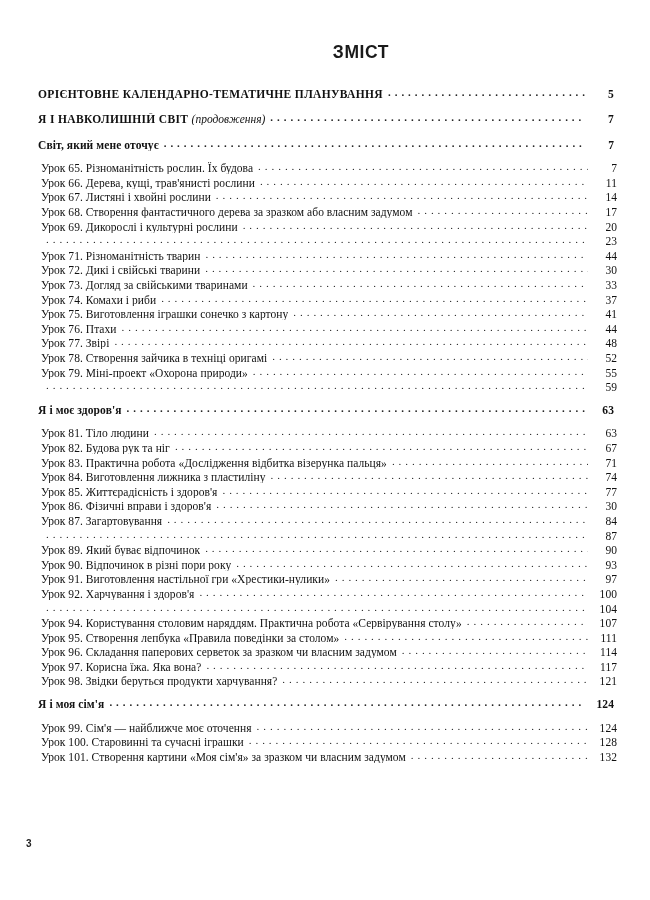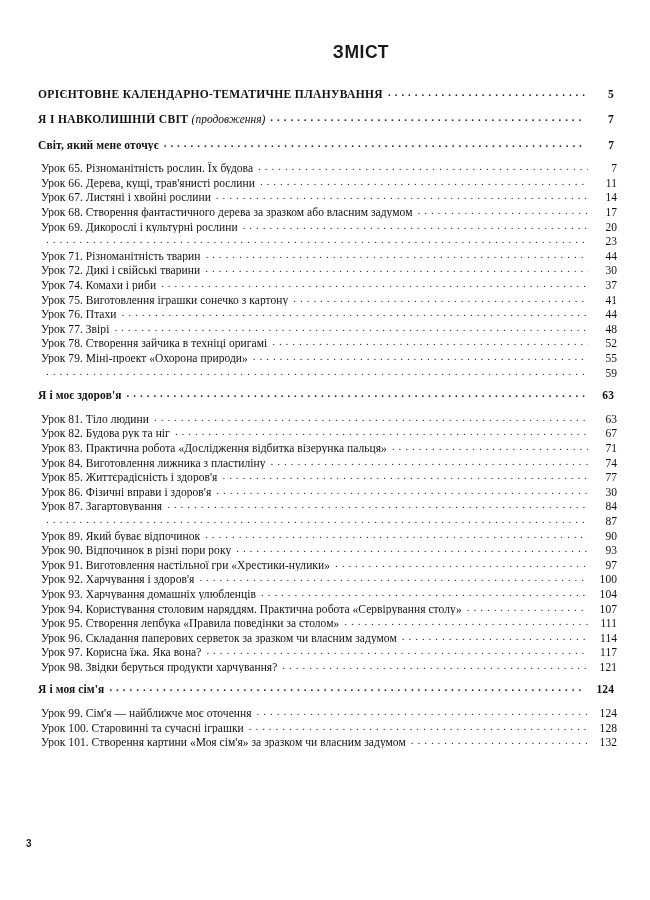--- a/index.html
+++ b/index.html
@@ -185,20 +185,25 @@
         <span class="label">Урок 71. Різноманітність тварин</span>
         <span class="leader"></span>
         <span class="page-num">44</span>
       </div>
       <div class="row entry">
         <span class="label">Урок 72. Дикі і свійські тварини</span>
         <span class="leader"></span>
         <span class="page-num">30</span>
       </div>
       <div class="row entry">
+        <span class="label">Урок 73. Догляд за свійськими тваринами</span>
+        <span class="leader"></span>
+        <span class="page-num">33</span>
+      </div>
+      <div class="row entry">
         <span class="label">Урок 74. Комахи і риби</span>
         <span class="leader"></span>
         <span class="page-num">37</span>
       </div>
       <div class="row entry">
         <span class="label">Урок 75. Виготовлення іграшки сонечко з картону</span>
         <span class="leader"></span>
         <span class="page-num">41</span>
       </div>
       <div class="row entry">
@@ -283,21 +288,20 @@
         <span class="label">Урок 91. Виготовлення настільної гри «Хрестики-нулики»</span>
         <span class="leader"></span>
         <span class="page-num">97</span>
       </div>
       <div class="row entry">
         <span class="label">Урок 92. Харчування і здоров'я</span>
         <span class="leader"></span>
         <span class="page-num">100</span>
       </div>
       <div class="row entry">
-        <span class="label">Урок 93. Харчування домашніх улюбленців</span>
         <span class="leader"></span>
         <span class="page-num">104</span>
       </div>
       <div class="row entry">
         <span class="label">Урок 94. Користування столовим наряддям. Практична робота «Сервірування столу»</span>
         <span class="leader"></span>
         <span class="page-num">107</span>
       </div>
       <div class="row entry">
         <span class="label">Урок 95. Створення лепбука «Правила поведінки за столом»</span>

